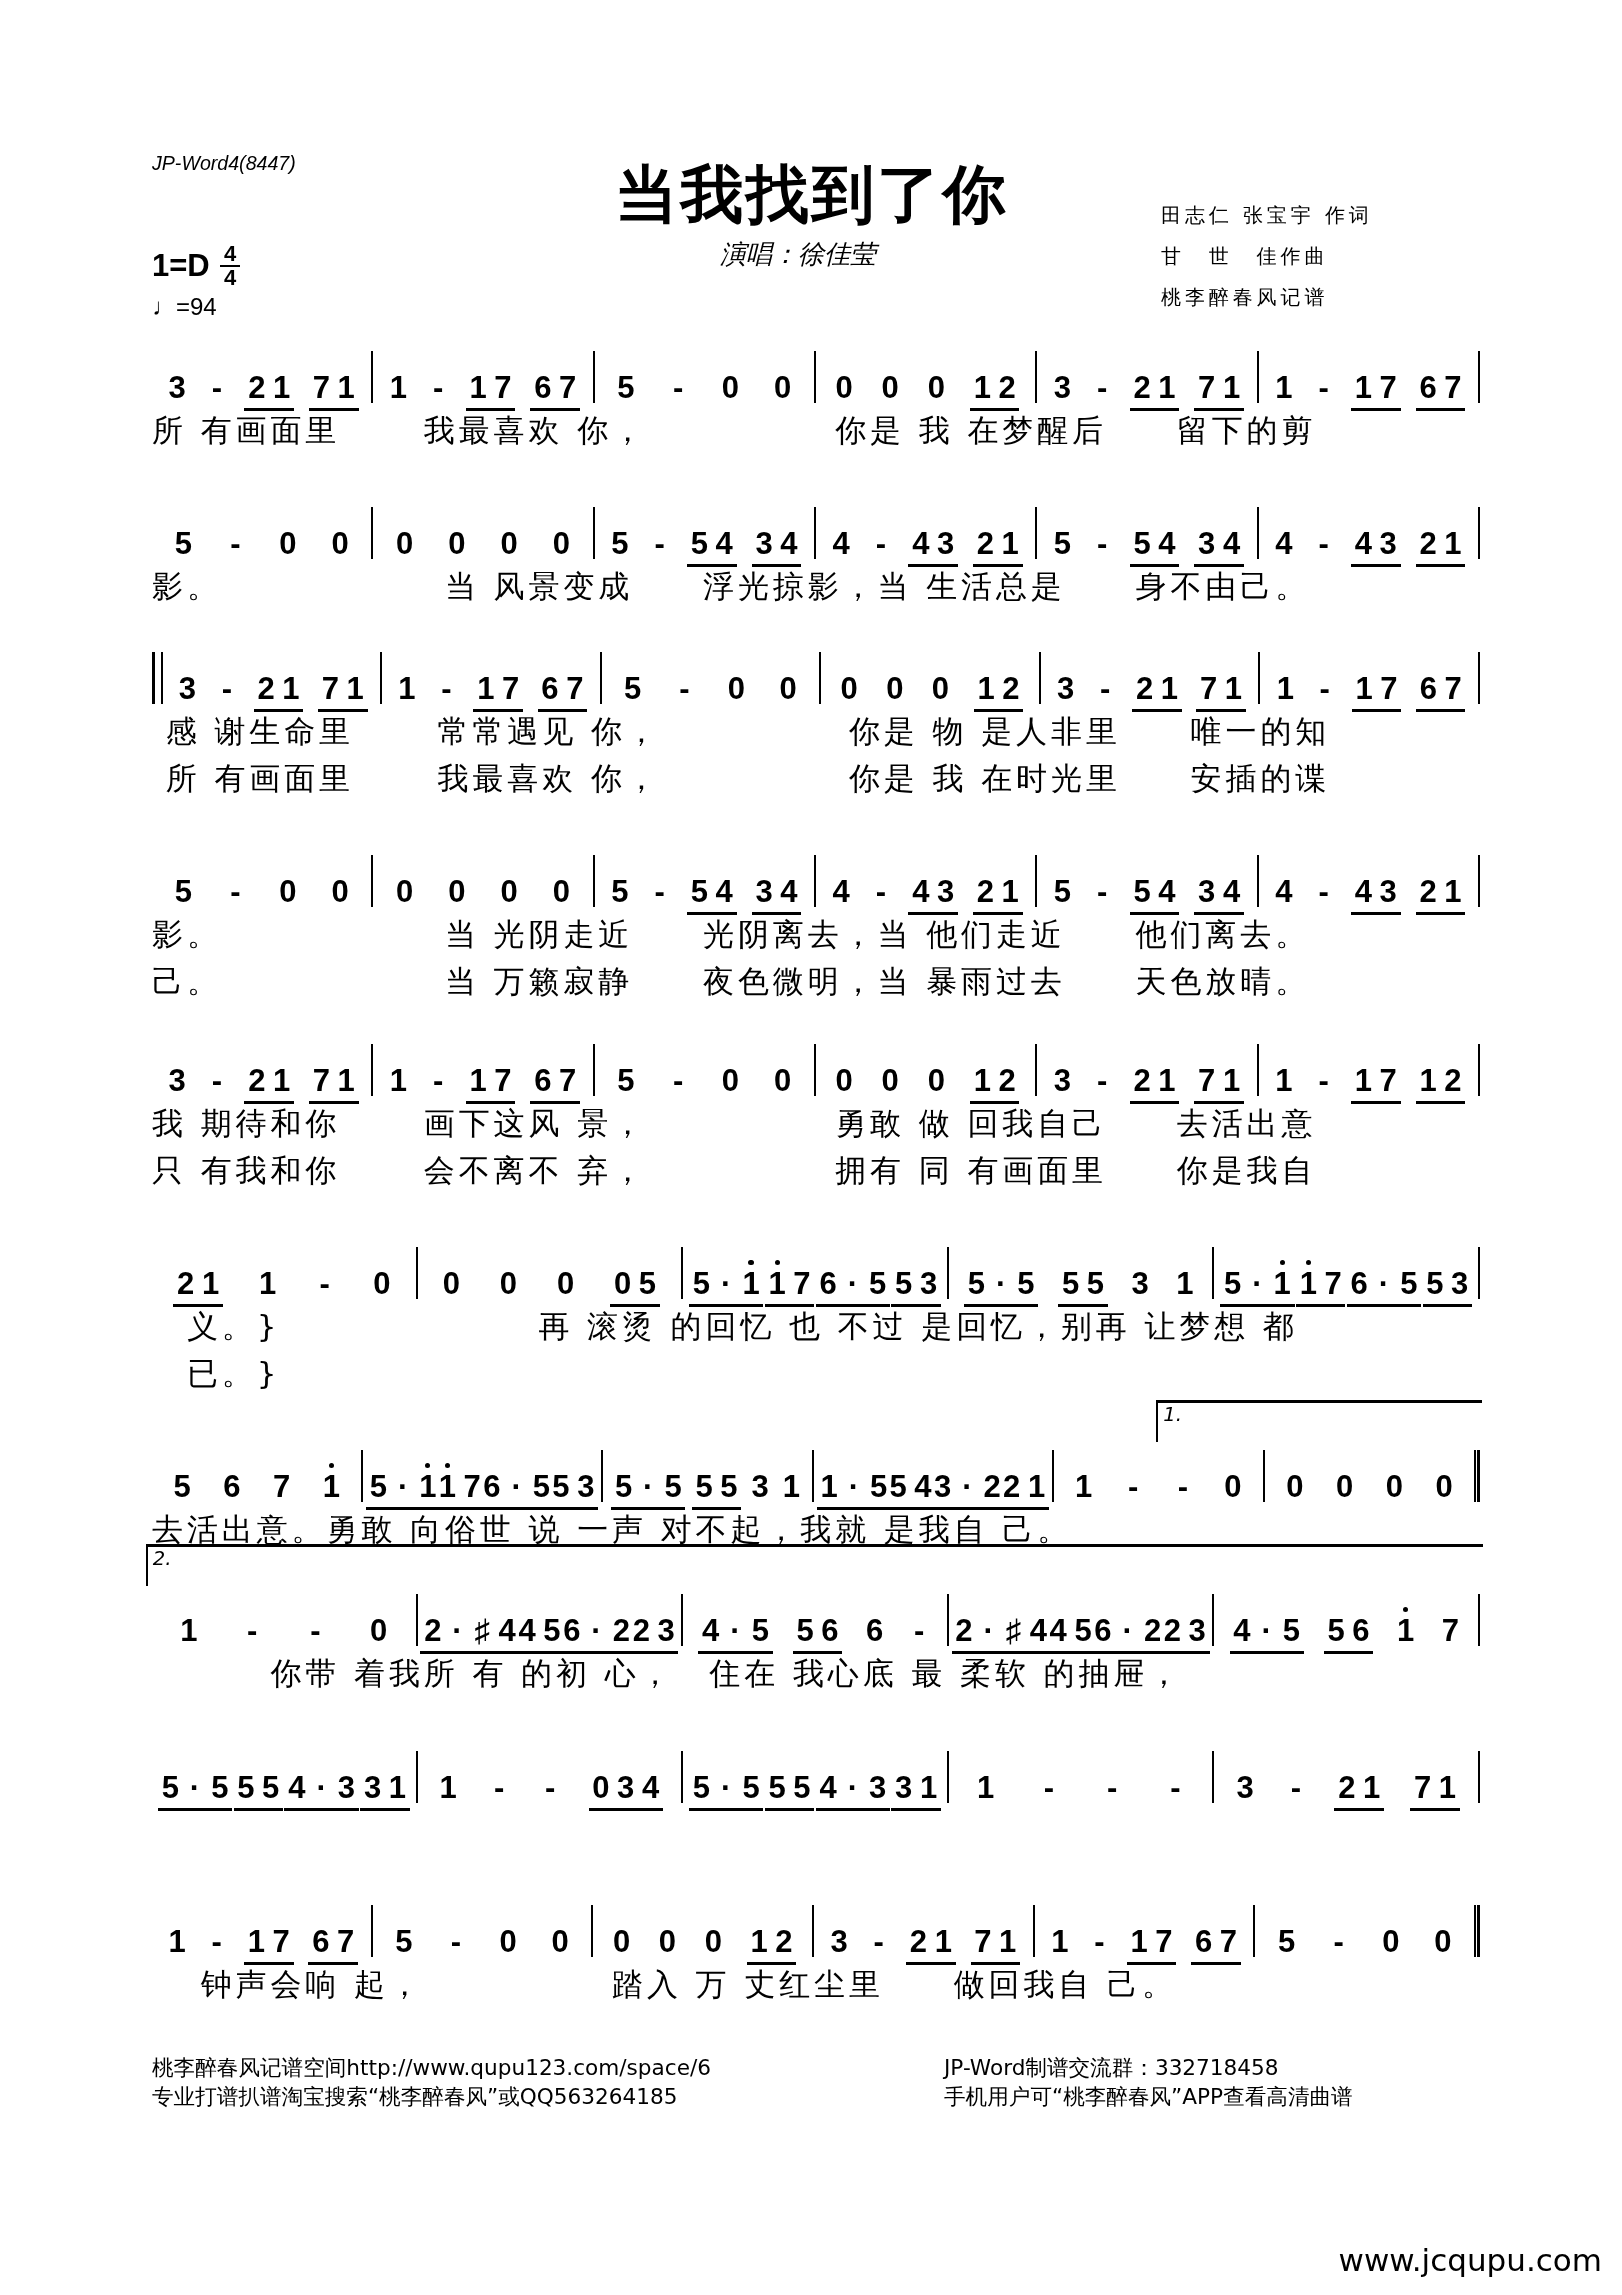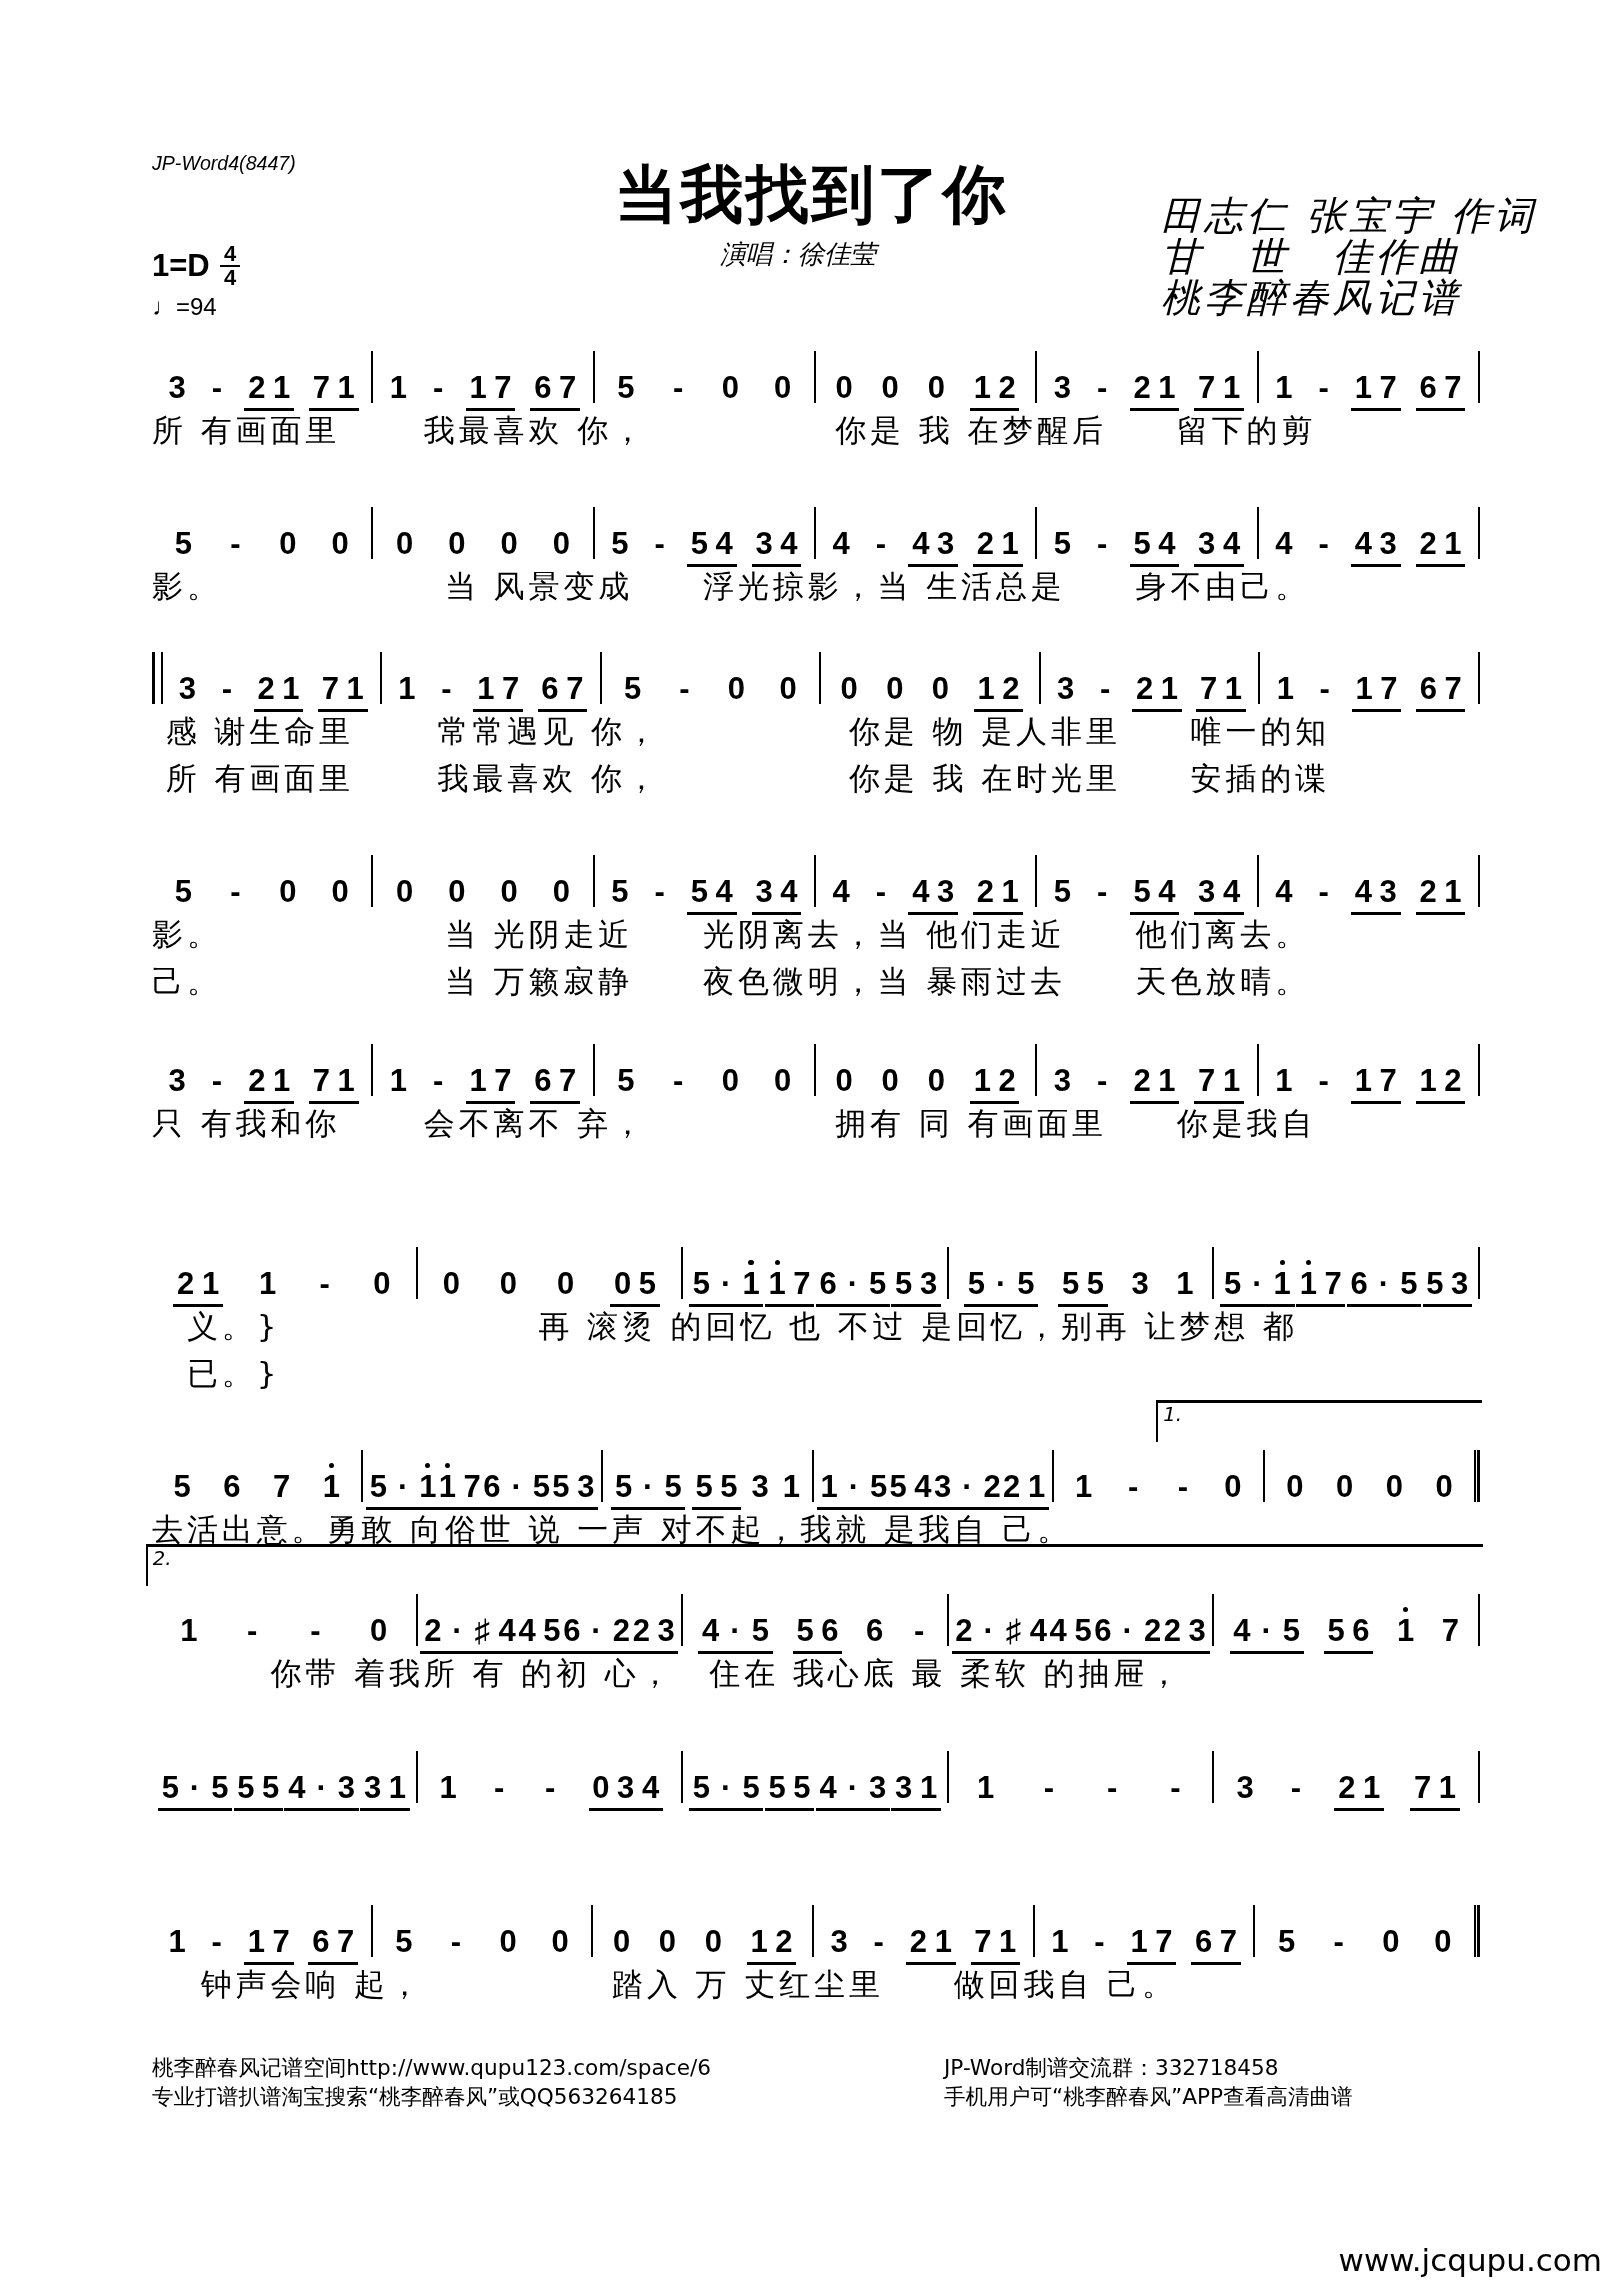--- a/index.html
+++ b/index.html
@@ -4,21 +4,21 @@
 <style>
   html, body { margin:0; padding:0; background:#ffffff; }
   body { width:1623px; height:2295px; position:relative; overflow:hidden;
          font-family:"DejaVu Sans", sans-serif; color:#000; }
   .abs { position:absolute; }
   .jp-tag { left:152px; top:152px; font-size:19.6px; font-style:italic;
             font-family:"Liberation Sans", sans-serif; }
   .title { left:0; width:1623px; text-align:center; top:152px; font-size:63px;
            font-family:"DejaVu Sans", sans-serif; font-weight:bold; letter-spacing:2.6px; }
   .singer { left:720px; top:237px; font-size:26px;font-style:italic; }
-  .credits { left:1161px; top:195px; font-size:39px; line-height:41px; letter-spacing:3.9px;font-style:italic; }
+  .credits { left:1161px; top:195px; font-size:20px; line-height:41px; letter-spacing:3.9px; }
   .key { left:152px; top:243px; font-size:31px; font-weight:bold;
          font-family:"Liberation Sans", sans-serif; display:flex; align-items:center; }
   .frac { display:inline-flex; flex-direction:column; align-items:center; margin-left:10.5px;
           font-size:22px; line-height:22px; }
   .frac .bar { width:19.6px; height:2px; background:#000; }
   .tempo { left:152px; top:293px; font-size:24px; font-family:"Liberation Sans", sans-serif; }
 
   .row { position:absolute; left:152px; width:1328px; }
   .staff { position:relative; height:60px; display:flex; align-items:flex-end; }
   .measure { position:relative; display:flex; align-items:flex-end; justify-content:space-around;
@@ -576,20 +576,21 @@
             <span class="note u1">1</span>
             <span class="note u1">7</span>
           </span>
           <span style="display: inline-flex; gap: 5.2px;">
             <span class="note u1">1</span>
             <span class="note u1">2</span>
           </span>
         </div>
         <div class="barline"></div>
       </div>
+      <div class="lyrics">我 期待和你　　 画下这风 景，　　　　　 勇敢 做 回我自己　　去活出意</div>
       <div class="lyrics">只 有我和你　　 会不离不 弃，　　　　　 拥有 同 有画面里　　你是我自</div>
     </div>
     <div class="row" style="top: 1243px;">
       <div class="staff">
         <div class="measure">
           <span style="display: inline-flex; gap: 5.2px;">
             <span class="note u1">2</span>
             <span class="note u1">1</span>
           </span>
           <span style="display: inline-flex; gap: 5.2px;">

